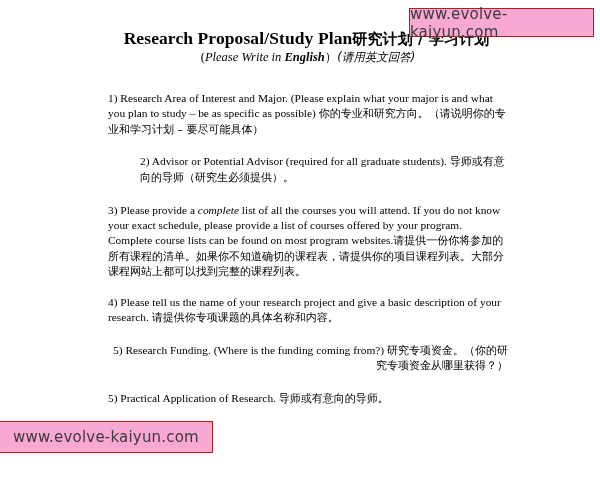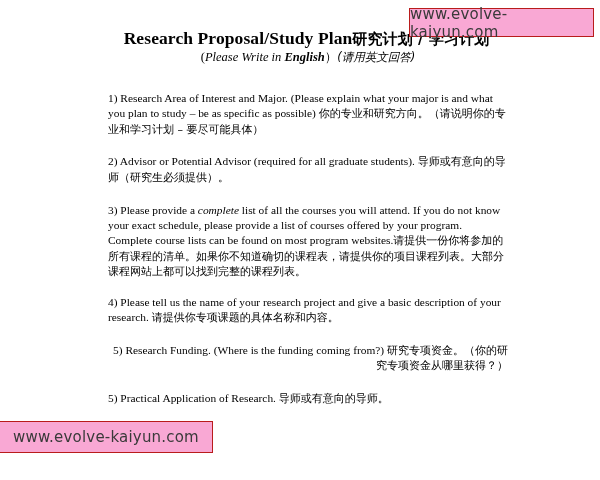--- a/index.html
+++ b/index.html
@@ -65,21 +65,21 @@
     margin-top: 15px;
   }
   .para .cn {
     font-family: "DejaVu Sans", sans-serif;
     font-size: 11px;
   }
   .para .it {
     font-style: italic;
   }
   #p1 { margin-top: 25px; }
-  #p2 { margin-top: 17px; }
+  #p2 { margin-top: 17px; margin-left: 32px; }
   #p3 { margin-top: 17px; }
   #p4 { }
   #p5 { margin-top: 17px; text-align: right; }
   #p6 { margin-top: 17px; }
 
   .wm {
     position: absolute;
     background: #f9a8d4;
     border: 1px solid #b91c1c;
     color: #3a3a3a;

